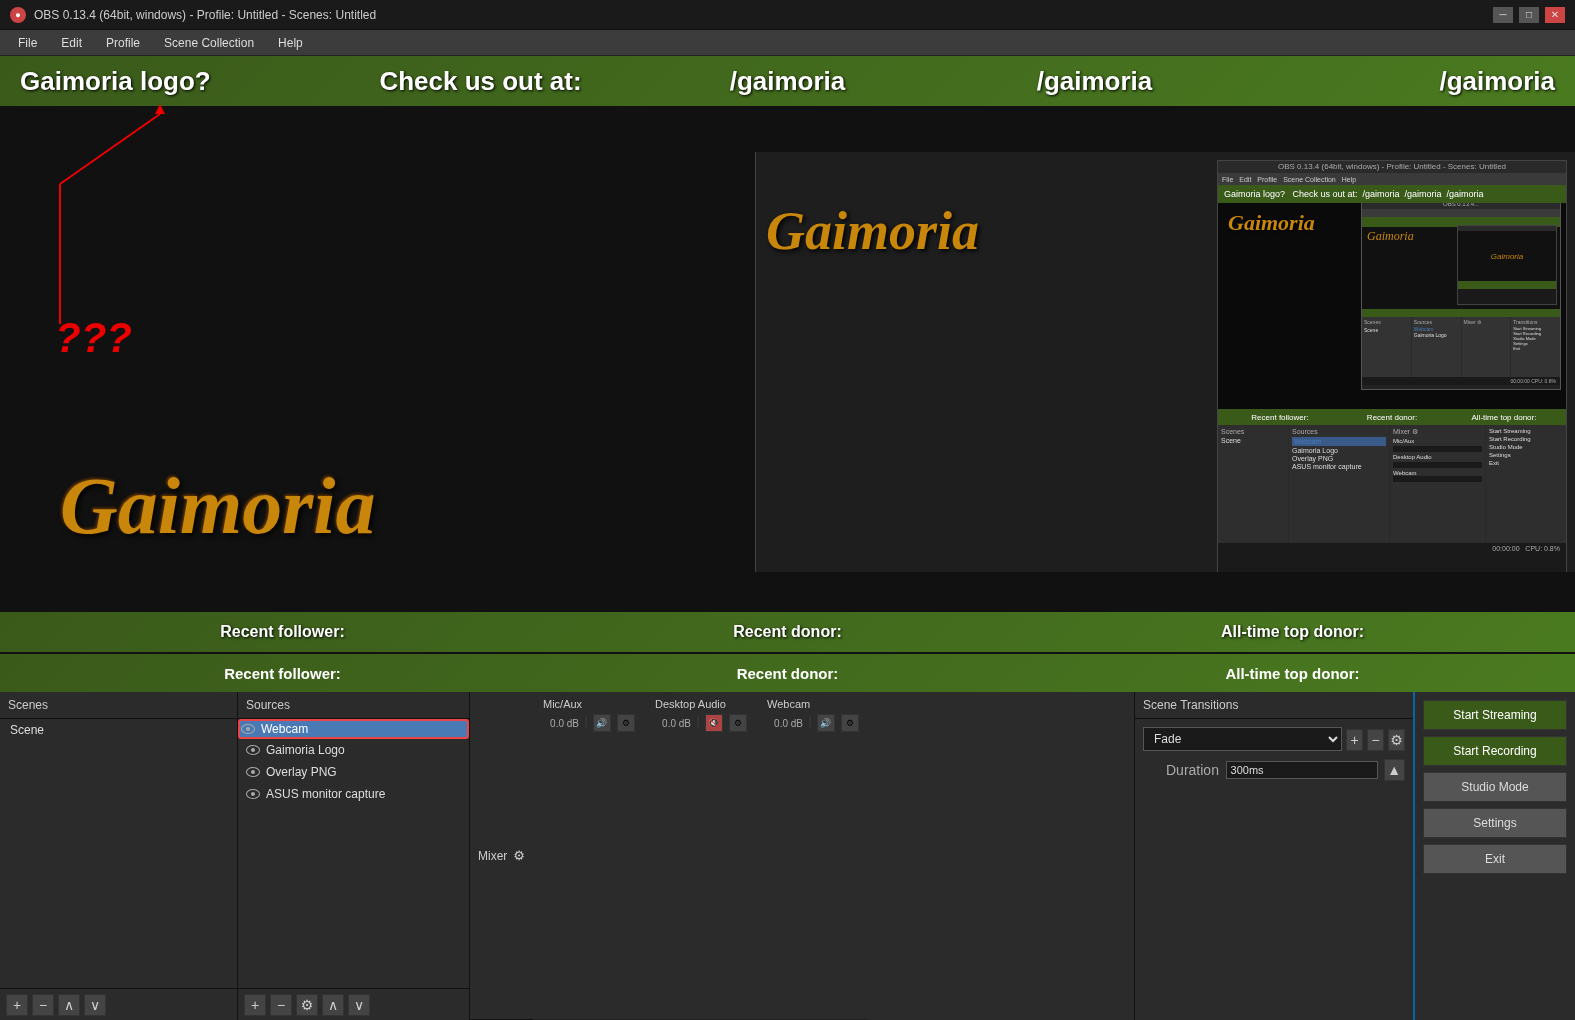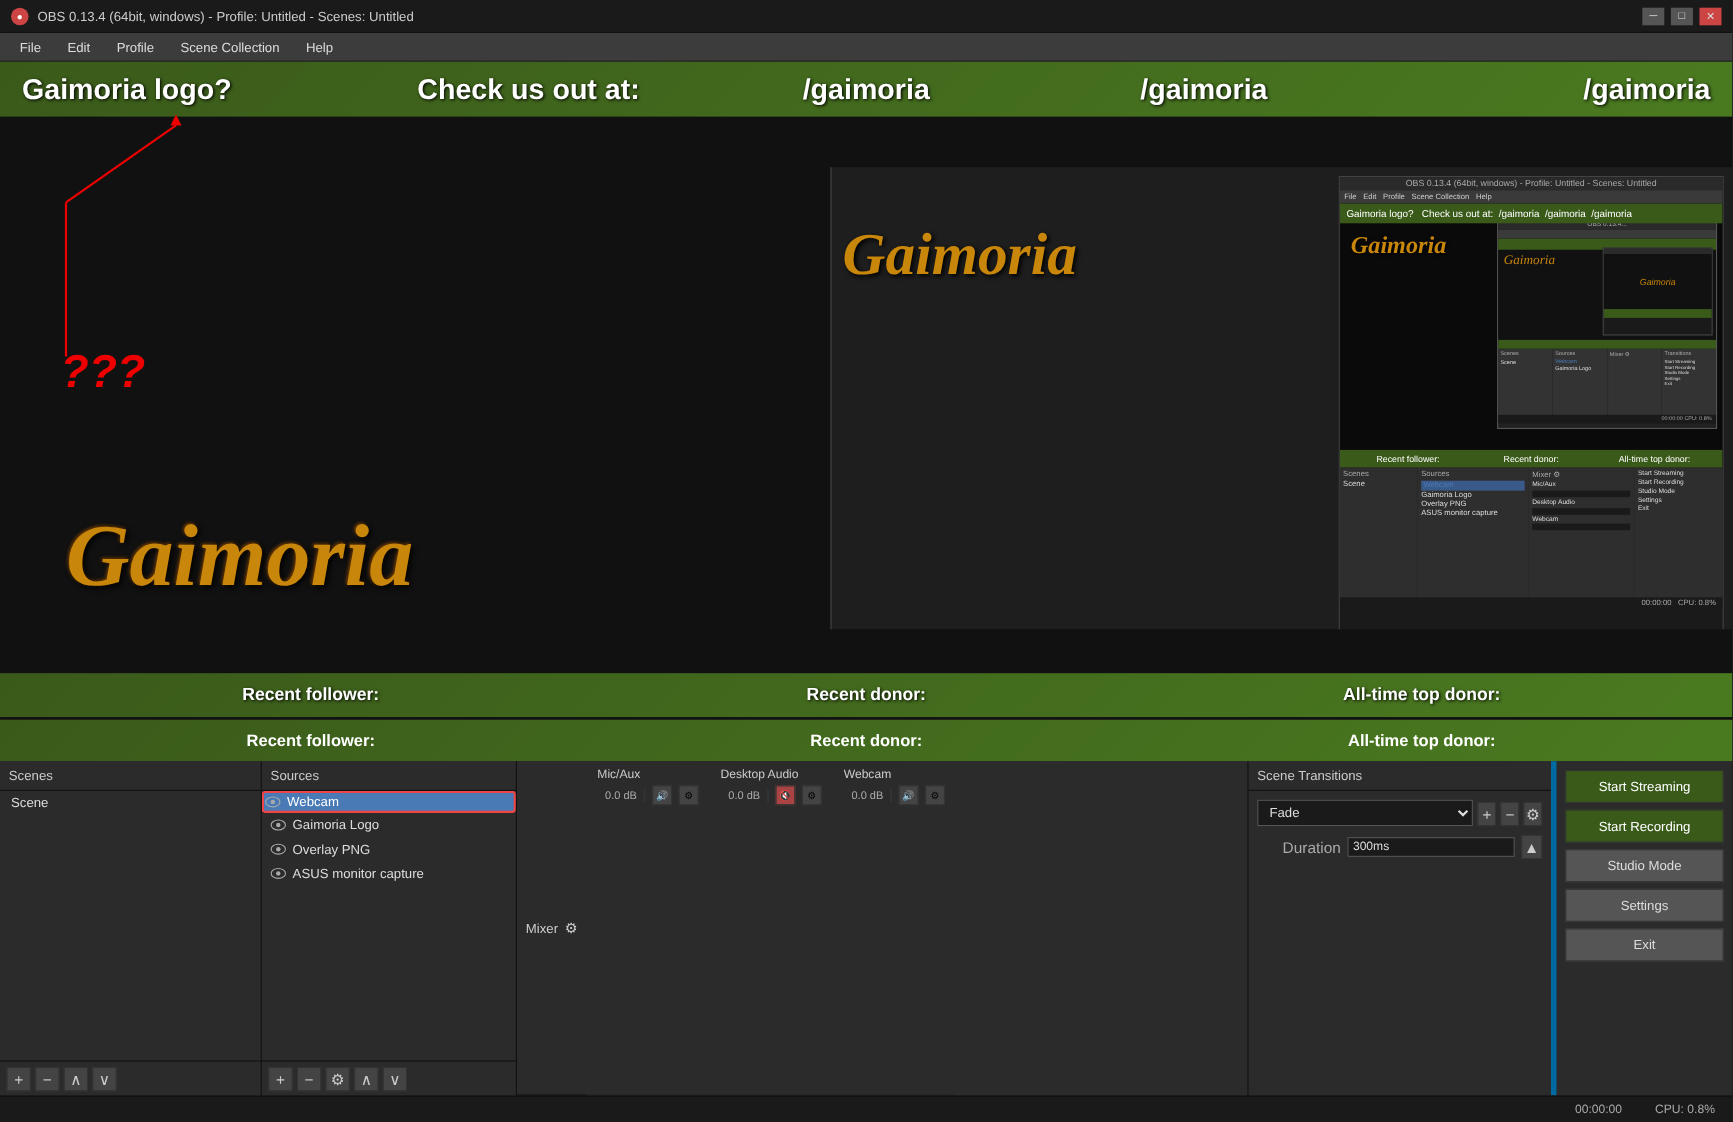--- a/index.html
+++ b/index.html
@@ -354,21 +354,21 @@
       display: flex;
       align-items: center;
       justify-content: center;
       font-size: 9px;
     }
     .muted { background: #a44 !important; }
 
     
     .transitions-panel {
       width: 280px;
-      border-right: 5px solid #0369a1;
+      border-right: 2px solid #0369a1;
       display: flex;
       flex-direction: column;
     }
     .transitions-header {
       padding: 6px 8px;
       font-size: 12px;
       color: #ccc;
       border-bottom: 1px solid #111;
     }
     .transitions-content {
@@ -722,17 +722,13 @@
     <div class="controls-panel">
       <button class="ctrl-btn primary">Start Streaming</button>
       <button class="ctrl-btn primary">Start Recording</button>
       <button class="ctrl-btn">Studio Mode</button>
       <button class="ctrl-btn">Settings</button>
       <button class="ctrl-btn">Exit</button>
     </div>
 
   </div>
 
-  <div class="status-row">
-    <span class="status-item">00:00:00</span>
-    <span class="status-item">CPU: 0.8%</span>
-  </div>
 </div>
 
 </body></html>

